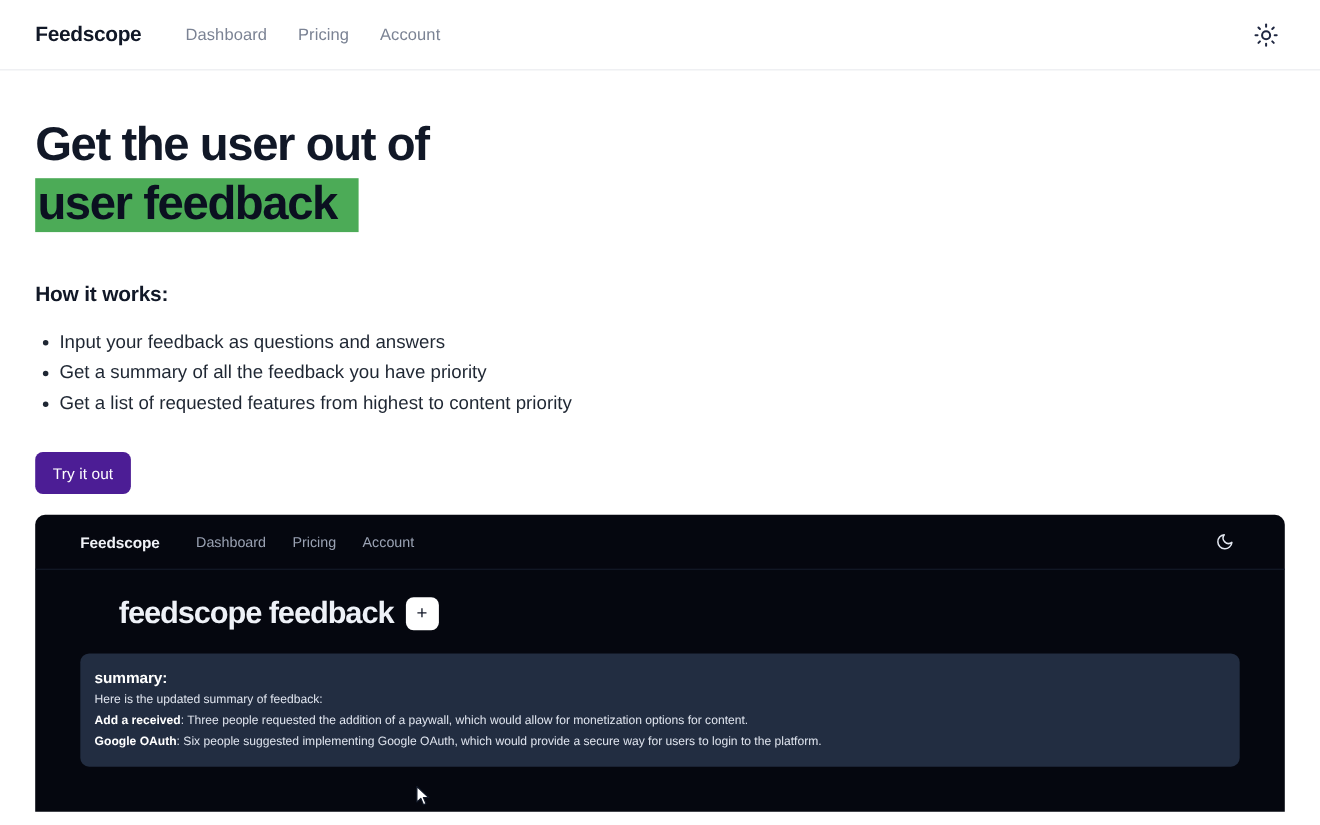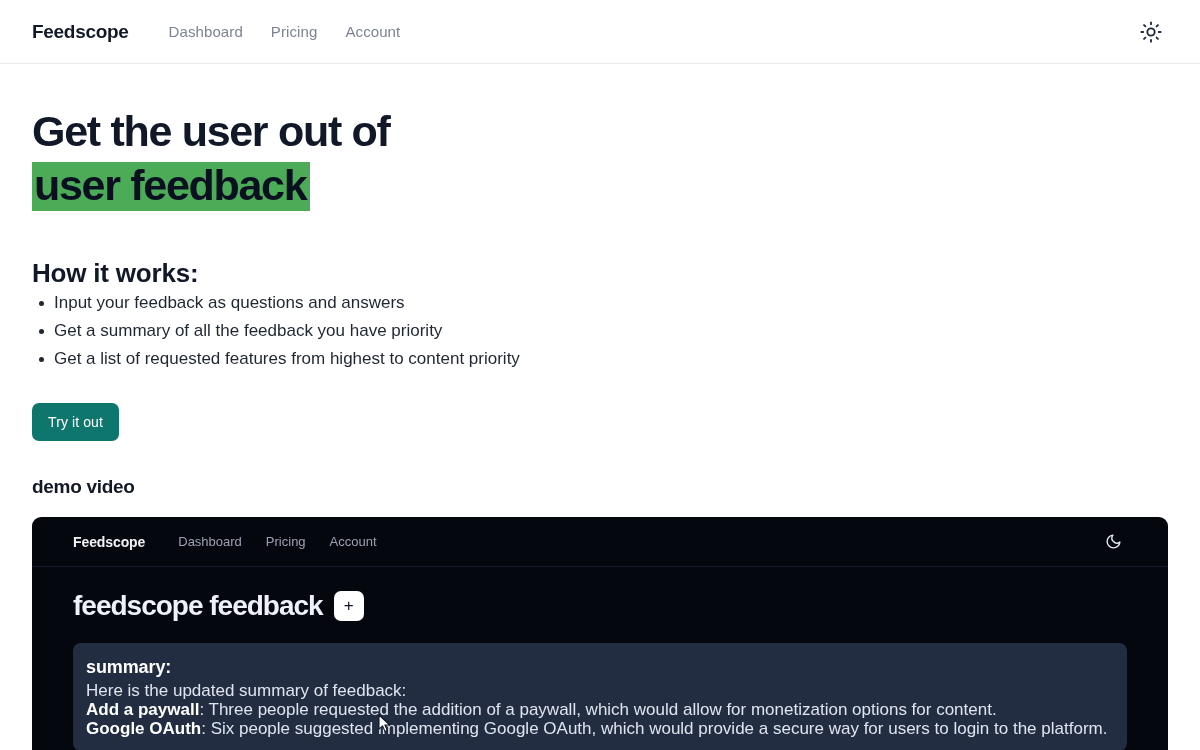--- a/index.html
+++ b/index.html
@@ -72,32 +72,33 @@
     line-height: 1.0;
     font-weight: 800;
     letter-spacing: -1.3px;
     color: #111827;
   }
   .hero h1 .line1 { display: block; padding-top: 6px; }
   .hero h1 .line2 { display: block; margin-top: 9px; }
   .hl {
     background: #4cab57;
     color: #0b1020;
-    padding: 2px 4px 4px 2px;
+    padding: 2px 20px 4px 2px;
     display: inline-block;
   }
 
   .howtitle {
     margin-top: 47px;
-    font-size: 26px;
+    font-size: 19px;
     font-weight: 700;
     letter-spacing: -0.2px;
     color: #111827;
   }
   ul.steps {
+    margin-top: 17px;
     list-style: none;
   }
   ul.steps li {
     position: relative;
     font-size: 17px;
     line-height: 28px;
     color: #1f2733;
     padding-left: 22px;
     margin-bottom: 0px;
     height: 28px;
@@ -112,21 +113,21 @@
     height: 5px;
     border-radius: 50%;
     background: #1f2733;
   }
   .steps-wrap li:nth-child(1){ margin-top:0; }
   .steps-wrap li:nth-child(2){ margin-top: 0px; }
 
   .cta {
     margin-top: 30px;
     display: inline-block;
-    background: #0f766e;
+    background: #4c1d95;
     color: #ffffff;
     font-size: 14px;
     font-weight: 400;
     border: none;
     border-radius: 7px;
     padding: 11px 16px;
     cursor: pointer;
     letter-spacing: 0.1px;
   }
 
@@ -174,23 +175,24 @@
     top: 50%;
     transform: translateY(-50%);
     width: 22px; height: 22px;
     display: flex; align-items: center; justify-content: center;
     background: none; border: none; cursor: pointer;
   }
 
   .v-body { padding: 0 41px; }
   .v-title-row {
     display: flex;
-    align-items: center;
+    align-items: flex-end;
     gap: 11px;
     padding-top: 23px;
+    margin-left: 35px;
   }
   .v-title {
     font-size: 28px;
     font-weight: 800;
     letter-spacing: -1px;
     color: #eef1f7;
   }
   .add-btn {
     width: 30px; height: 30px;
     background: #ffffff;
@@ -205,28 +207,28 @@
   }
 
   .summary-card {
     margin-top: 21px;
     background: #222d41;
     border-radius: 8px;
     padding: 14px 13px 13px 13px;
     color: #e6eaf2;
   }
   .summary-card .s-head {
-    font-size: 18px;
+    font-size: 14px;
     font-weight: 700;
     margin-bottom: 3px;
     color: #ffffff;
     letter-spacing: -0.1px;
   }
   .summary-card p {
-    font-size: 17px;
+    font-size: 11px;
     line-height: 19px;
     color: #dfe4ee;
   }
   .summary-card p b { font-weight: 700; color: #ffffff; }
 
   
   .cursor {
     position: absolute;
     left: 378px;
     top: 714px;
@@ -273,21 +275,20 @@
   <h2 class="howtitle">How it works:</h2>
 
   <ul class="steps steps-wrap">
     <li>Input your feedback as questions and answers</li>
     <li>Get a summary of all the feedback you have priority</li>
     <li>Get a list of requested features from highest to content priority</li>
   </ul>
 
   <button class="cta">Try it out</button>
 
-  <h3 class="demo-label">demo video</h3>
 
   
   <div class="video">
 
     <div class="v-topbar">
       <div class="v-brand">Feedscope</div>
       <nav class="v-navlinks">
         <a class="v-navlink" href="#">Dashboard</a>
         <a class="v-navlink" href="#">Pricing</a>
         <a class="v-navlink" href="#">Account</a>
@@ -302,21 +303,21 @@
     <div class="v-body">
       <div class="v-title-row">
         <div class="v-title">feedscope feedback</div>
         <button class="add-btn">+</button>
       </div>
 
       <div class="summary-card">
         <div class="s-head">summary:</div>
         <p>Here is the updated summary of feedback:</p>
         <p>
-          <b>Add a paywall</b><span>: Three people requested the addition of a paywall, which would allow for monetization options for content.</span>
+          <b>Add a received</b><span>: Three people requested the addition of a paywall, which would allow for monetization options for content.</span>
         </p>
         <p>
           <b>Google OAuth</b><span>: Six people suggested implementing Google OAuth, which would provide a secure way for users to login to the platform.</span>
         </p>
 
       </div>
     </div>
   </div>
 </div>
 

